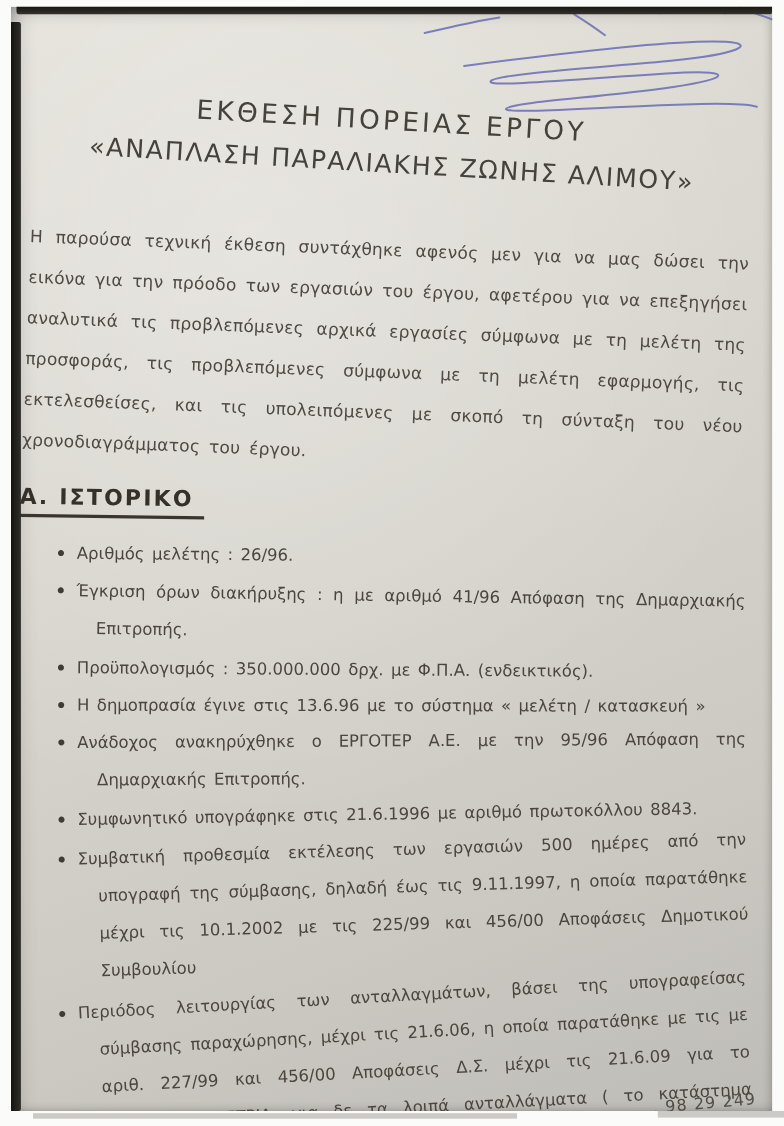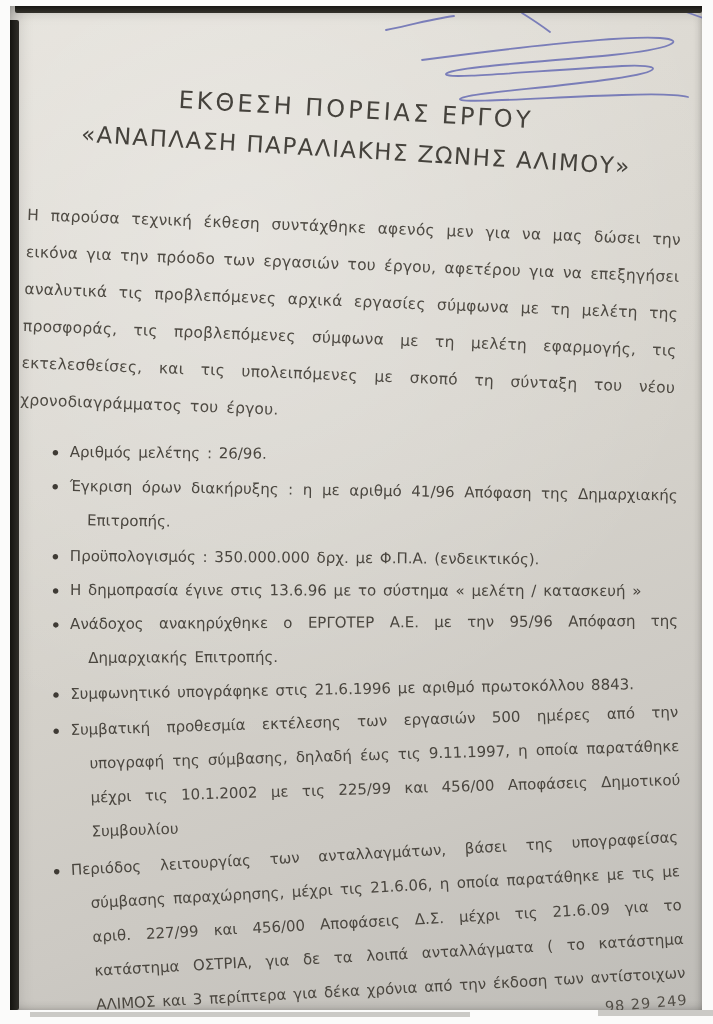--- a/index.html
+++ b/index.html
@@ -95,20 +95,23 @@
 
   <div class="content">
 
     <div class="title-block">
       <div class="title-l1">ΕΚΘΕΣΗ ΠΟΡΕΙΑΣ ΕΡΓΟΥ</div>
       <div class="title-l2">«ΑΝΑΠΛΑΣΗ ΠΑΡΑΛΙΑΚΗΣ ΖΩΝΗΣ ΑΛΙΜΟΥ»</div>
     </div>
 
     <p class="intro">Η παρούσα τεχνική έκθεση συντάχθηκε αφενός μεν για να μας δώσει την εικόνα για την πρόοδο των εργασιών του έργου, αφετέρου για να επεξηγήσει αναλυτικά τις προβλεπόμενες αρχικά εργασίες σύμφωνα με τη μελέτη της προσφοράς, τις προβλεπόμενες σύμφωνα με τη μελέτη εφαρμογής, τις εκτελεσθείσες, και τις υπολειπόμενες με σκοπό τη σύνταξη του νέου χρονοδιαγράμματος του έργου.</p>
 
+    <div>
+      <span class="heading">Α. ΙΣΤΟΡΙΚΟ</span>
+    </div>
 
     <ul class="facts">
       <li>Αριθμός μελέτης : 26/96.</li>
       <li>Έγκριση όρων διακήρυξης : η με αριθμό 41/96 Απόφαση της Δημαρχιακής Επιτροπής.</li>
       <li>Προϋπολογισμός : 350.000.000 δρχ. με Φ.Π.Α. (ενδεικτικός).</li>
       <li>Η δημοπρασία έγινε στις 13.6.96 με το σύστημα « μελέτη / κατασκευή »</li>
       <li>Ανάδοχος ανακηρύχθηκε ο ΕΡΓΟΤΕΡ Α.Ε. με την 95/96 Απόφαση της Δημαρχιακής Επιτροπής.</li>
       <li>Συμφωνητικό υπογράφηκε στις 21.6.1996 με αριθμό πρωτοκόλλου 8843.</li>
       <li>Συμβατική προθεσμία εκτέλεσης των εργασιών 500 ημέρες από την υπογραφή της σύμβασης, δηλαδή έως τις 9.11.1997, η οποία παρατάθηκε μέχρι τις 10.1.2002 με τις 225/99 και 456/00 Αποφάσεις Δημοτικού Συμβουλίου</li>
       <li>Περιόδος λειτουργίας των ανταλλαγμάτων, βάσει της υπογραφείσας σύμβασης παραχώρησης, μέχρι τις 21.6.06, η οποία παρατάθηκε με τις με αριθ. 227/99 και 456/00 Αποφάσεις Δ.Σ. μέχρι τις 21.6.09 για το κατάστημα ΟΣΤΡΙΑ, για δε τα λοιπά ανταλλάγματα ( το κατάστημα ΑΛΙΜΟΣ και 3 περίπτερα για δέκα χρόνια από την έκδοση των αντίστοιχων αδειών λειτουργίας).</li>

